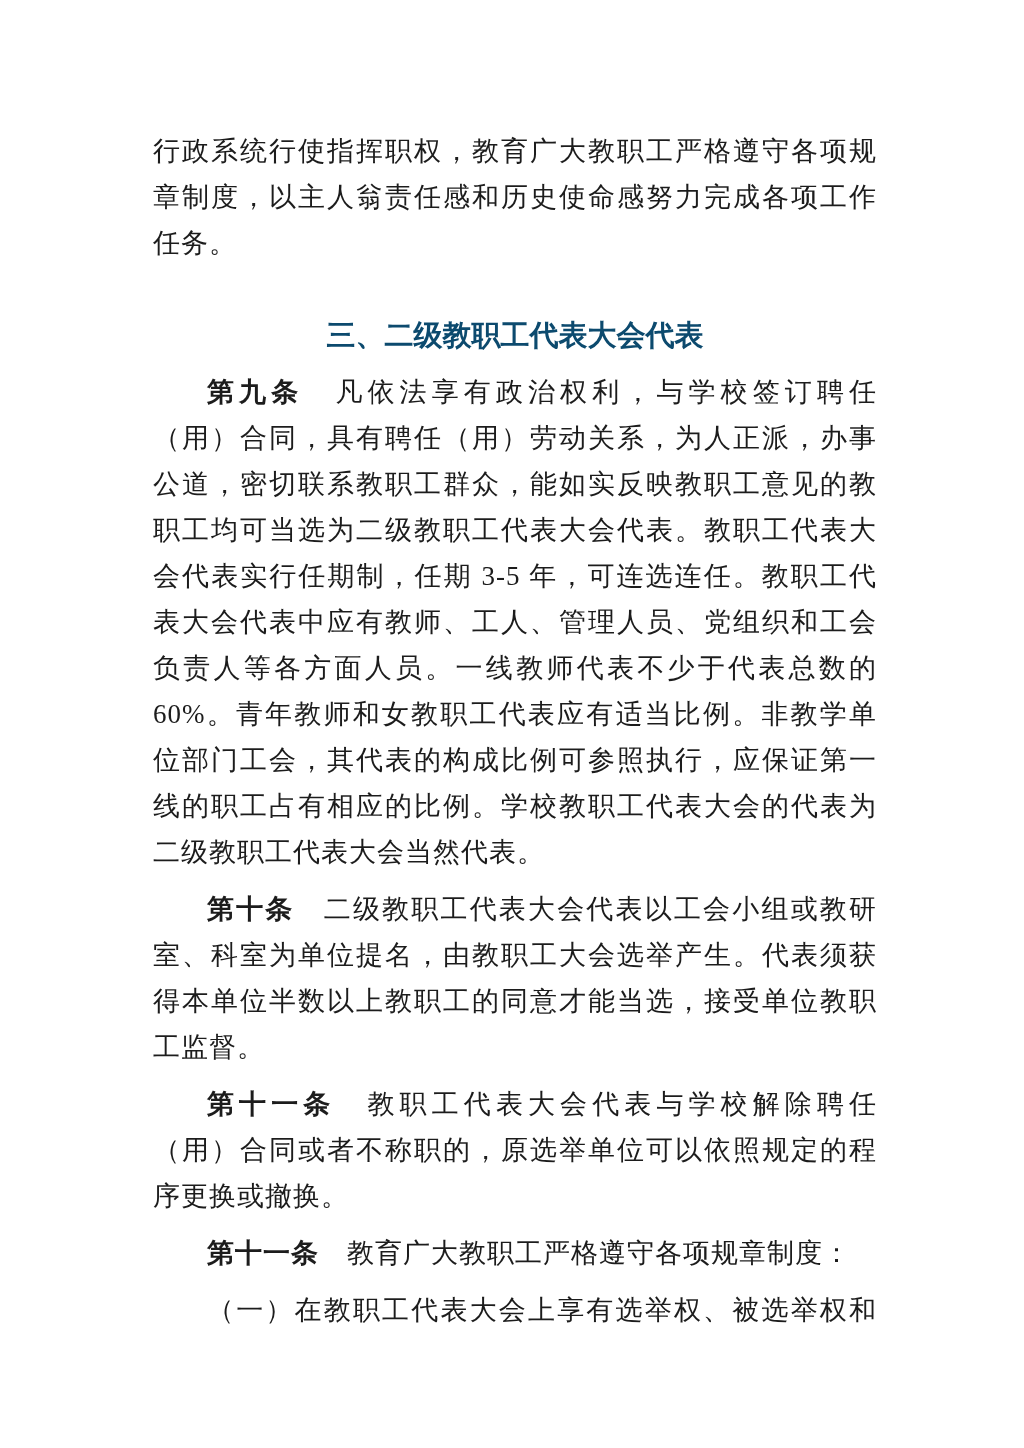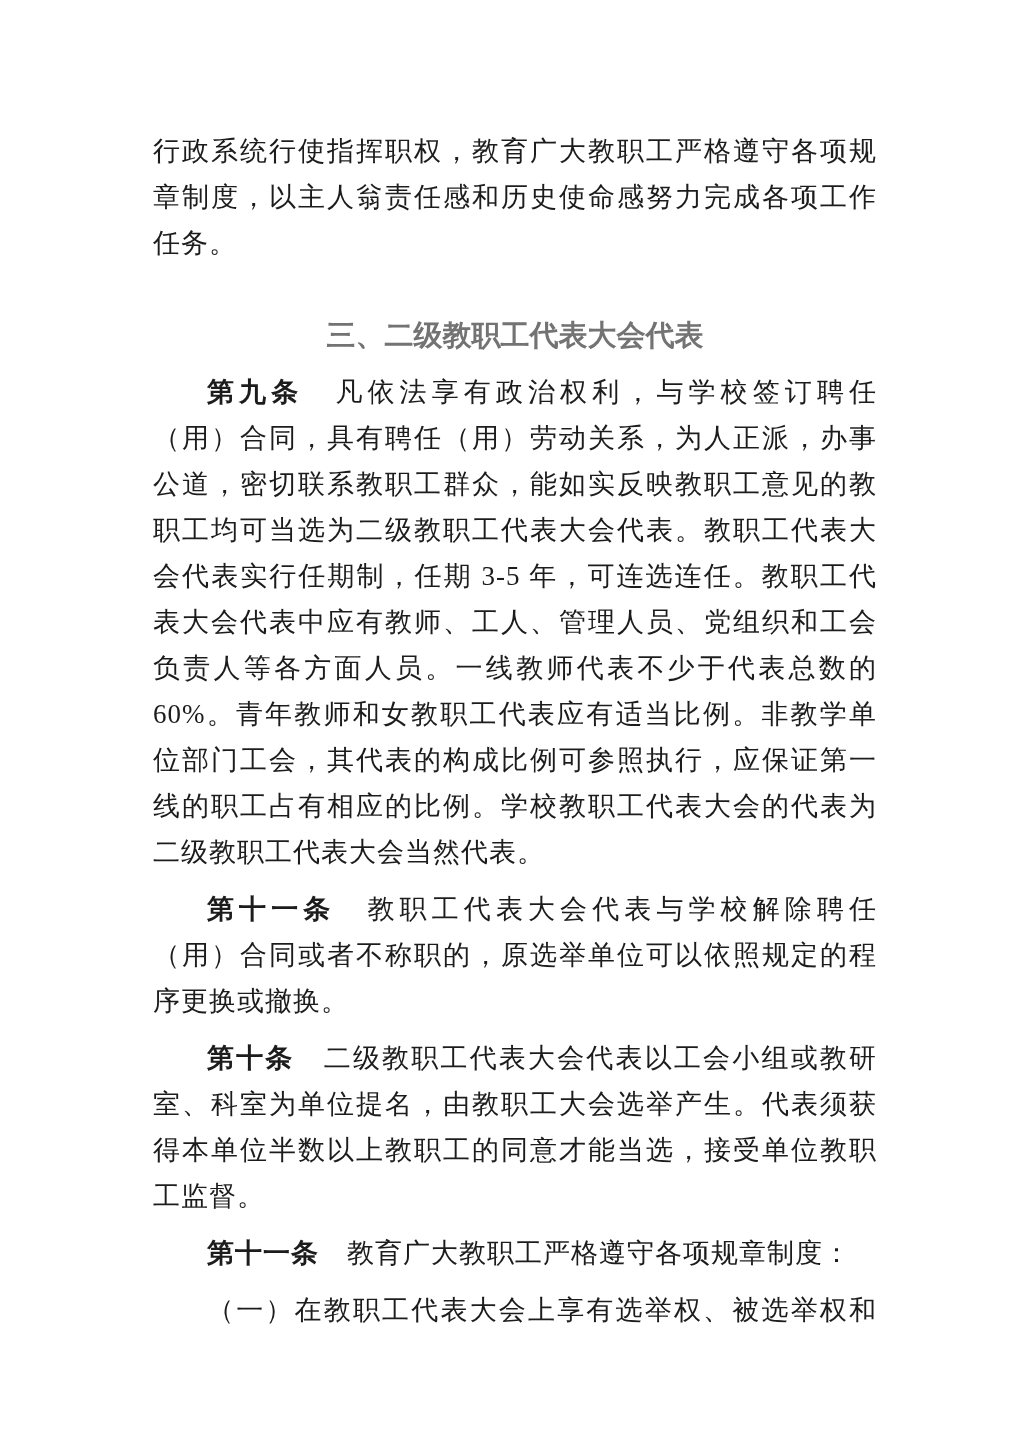--- a/index.html
+++ b/index.html
@@ -39,21 +39,21 @@
     font-weight: bold;
     font-family: "Liberation Sans", "DejaVu Sans", sans-serif;
   }
   h2.heading {
     margin: 46px 0 4px 0;
     font-size: 29px;
     line-height: 46px;
     font-weight: bold;
     text-align: center;
     font-family: "Liberation Sans", "DejaVu Sans", sans-serif;
-    color: #737373;
+    color: #0c4a6e;
   }
   .footer {
     position: absolute;
     top: 1340px;
     right: 152px;
     font-size: 25px;
     line-height: 30px;
     letter-spacing: 4px;
     color: #222222;
     font-family: "Liberation Serif", "DejaVu Serif", serif;
@@ -64,23 +64,23 @@
 
 <div class="page">
   <div class="content">
 
     <p class="body">行政系统行使指挥职权，教育广大教职工严格遵守各项规章制度，以主人翁责任感和历史使命感努力完成各项工作任务。</p>
 
     <h2 class="heading">三、二级教职工代表大会代表</h2>
 
     <p class="body indent"><span class="lead">第九条</span><span>　凡依法享有政治权利，与学校签订聘任（用）合同，具有聘任（用）劳动关系，为人正派，办事公道，密切联系教职工群众，能如实反映教职工意见的教职工均可当选为二级教职工代表大会代表。教职工代表大会代表实行任期制，任期 3-5 年，可连选连任。教职工代表大会代表中应有教师、工人、管理人员、党组织和工会负责人等各方面人员。一线教师代表不少于代表总数的 60%。青年教师和女教职工代表应有适当比例。非教学单位部门工会，其代表的构成比例可参照执行，应保证第一线的职工占有相应的比例。学校教职工代表大会的代表为二级教职工代表大会当然代表。</span></p>
 
+    <p class="body indent"><span class="lead">第十条</span><span>　二级教职工代表大会代表以工会小组或教研室、科室为单位提名，由教职工大会选举产生。代表须获得本单位半数以上教职工的同意才能当选，接受单位教职工监督。</span></p>
+
     <p class="body indent"><span class="lead">第十一条</span><span>　教职工代表大会代表与学校解除聘任（用）合同或者不称职的，原选举单位可以依照规定的程序更换或撤换。</span></p>
-
-    <p class="body indent"><span class="lead">第十条</span><span>　二级教职工代表大会代表以工会小组或教研室、科室为单位提名，由教职工大会选举产生。代表须获得本单位半数以上教职工的同意才能当选，接受单位教职工监督。</span></p>
 
     <p class="body indent"><span class="lead">第十一条</span><span>　教育广大教职工严格遵守各项规章制度：</span></p>
 
     <p class="body indent">（一）在教职工代表大会上享有选举权、被选举权和表决权，有权提出提案和议案；</p>
 
   </div>
 
   <div class="footer">— 3 —</div>
 </div>
 

